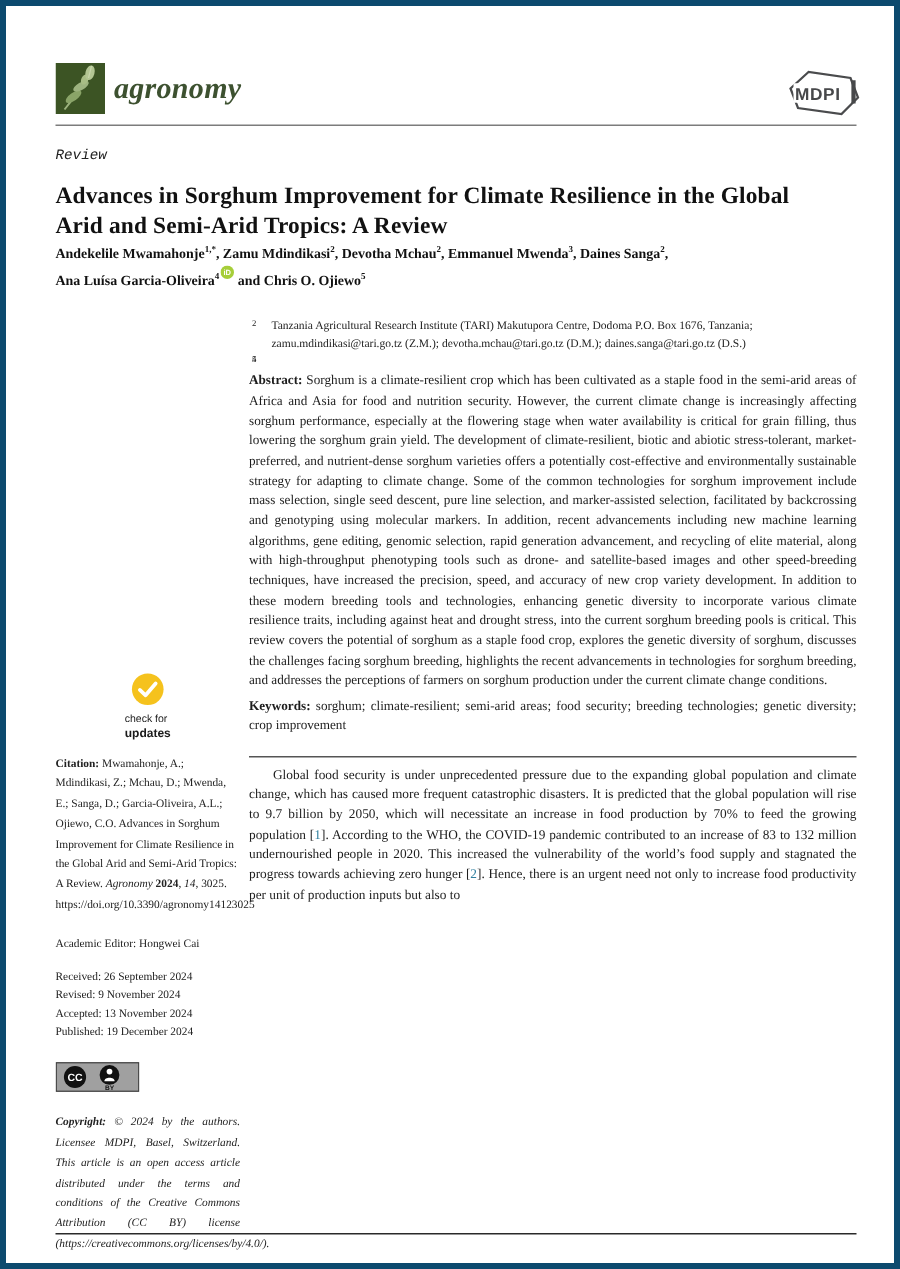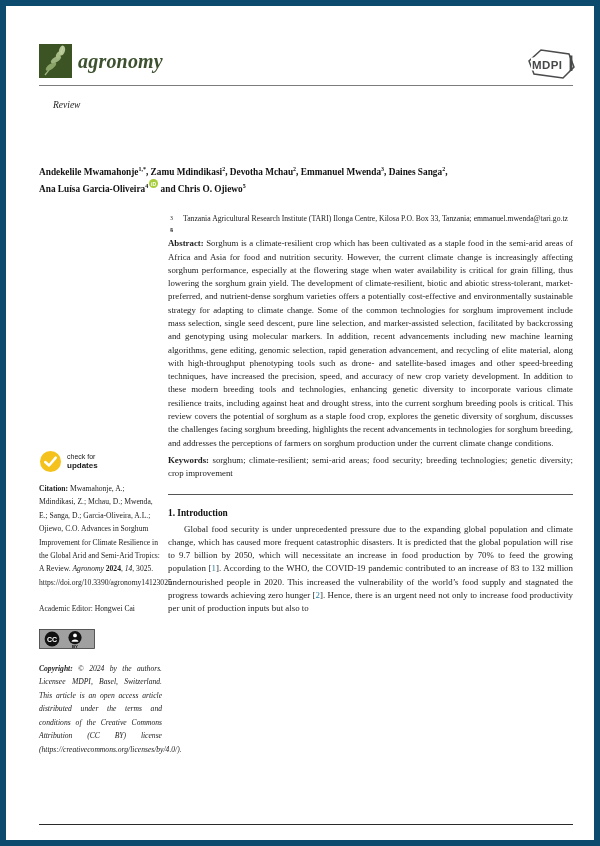--- a/index.html
+++ b/index.html
@@ -1,30 +1,30 @@
 <!DOCTYPE html>
 <html><head>
 <meta charset="utf-8">
 <style>
   html,body { margin:0; padding:0; background:#ffffff; }
   .page {
     position:relative; width:600px; height:846px; background:#ffffff;
     font-family:"Liberation Serif","DejaVu Serif",serif; color:#1d1d1d;
-    overflow:hidden; box-sizing:border-box; border:6px solid #0c4a6e;
+    overflow:hidden; box-sizing:border-box; border:4px solid #0c4a6e;
   }
 
   
   .logo-box { position:absolute; left:33px; top:38px; width:33px; height:34px; }
   .journal-name {
     position:absolute; left:72px; top:44px; font-size:20px; font-style:italic;
     font-weight:bold; color:#3d5130; letter-spacing:0.2px;
   }
   .mdpi-logo { position:absolute; left:521px; top:42px; width:50px; height:32px; }
   .header-rule { position:absolute; left:33px; top:79px; width:534px; border-top:1.6px solid #7c7c7c; }
-  .article-type { position:absolute; left:47px; top:94px; font-size:9.5px; font-style:italic; color:#222; }
+  .article-type { position:absolute; left:33px; top:94px; font-size:9.5px; font-style:italic; color:#222;font-family:Liberation Mono, monospace; }
 
   
   .paper-title {
     position:absolute; left:33px; top:107px; width:505px;
     font-size:15.6px; line-height:19.5px; font-weight:bold; color:#111;
     letter-spacing:0.1px;
   }
   .authors {
     position:absolute; left:33px; top:157px; width:534px;
     font-size:9.3px; font-weight:bold; line-height:13px; color:#111;
@@ -41,21 +41,21 @@
   .col-rule { margin-top:13px; border-top:1.1px solid #555; height:0; }
   .intro-heading { margin:13px 0 0 0; font-size:9.3px; font-weight:bold; color:#111; }
   .body-par {
     margin:5px 0 0 0; font-size:8.9px; line-height:13.3px; text-align:justify;
     text-indent:16px; color:#1d1d1d;
   }
   .ref { color:#2e7e9e; }
 
   
   .sidebar { position:absolute; left:33px; top:444px; width:123px; font-size:7.6px; line-height:13.4px; color:#222; }
-  .updates-badge { display:flex; align-items:center; gap:5px; cursor:pointer; }
+  .updates-badge { display:flex; align-items:center; gap:5px; cursor:pointer;flex-direction:column; }
   .updates-text { font-family:"Liberation Sans","DejaVu Sans",sans-serif; line-height:8.5px; color:#1a1a1a; }
   .updates-text .u1 { font-size:7px; display:block; }
   .updates-text .u2 { font-size:8px; font-weight:bold; display:block; }
   .cite { margin:9px 0 0 0; }
   .cite .it, .footer-left .it { font-style:italic; }
   .cite .bd, .footer-left .bd { font-weight:bold; }
   .editor { margin:13px 0 0 0; }
   .dates { margin:9px 0 0 0; line-height:12.6px; }
   .cc-badge { margin-top:13px; width:56px; cursor:pointer; }
   .copyright { margin:9px 0 0 0; text-align:justify;font-style:italic; }
@@ -90,63 +90,69 @@
     <svg width="50" height="32" viewBox="0 0 50 32">
       <polygon points="14,2 2,13 7,26 36,30 47,19 42,6" fill="none" stroke="#4a4b4d" stroke-width="1.5"></polygon>
       <rect x="4" y="9.5" width="37" height="13" fill="#ffffff"></rect>
       <text x="5" y="20.6" font-family="Liberation Sans, DejaVu Sans, sans-serif" font-size="11.5" font-weight="bold" fill="#47484a" letter-spacing="0.4">MDPI</text>
       <rect x="42.6" y="7.5" width="2.8" height="15.5" fill="#47484a"></rect>
     </svg>
   </div>
   <div class="header-rule"></div>
   <span class="article-type">Review</span>
 
+  <h1 class="paper-title">Advances in Sorghum Improvement for Climate Resilience in the Global Arid and Semi-Arid Tropics: A Review</h1>
 
   <div class="authors">
     <span>Andekelile Mwamahonje</span><sup>1,*</sup><span>, Zamu Mdindikasi</span><sup>2</sup><span>, Devotha Mchau</span><sup>2</sup><span>, Emmanuel Mwenda</span><sup>3</sup><span>, Daines Sanga</span><sup>2</sup><span>,</span><br>
     <span>Ana Luísa Garcia-Oliveira</span><sup>4</sup><span class="orcid"><svg width="9" height="9" viewBox="0 0 9 9">
           <circle cx="4.5" cy="4.5" r="4.5" fill="#a6ce39"></circle>
           <text x="4.5" y="6.6" text-anchor="middle" font-size="5" font-weight="bold" fill="#ffffff" font-family="Liberation Sans, sans-serif">iD</text>
         </svg></span><span> and Chris O. Ojiewo</span><sup>5</sup>
   </div>
 
   <div class="main-col">
     <div>
-      <div class="aff-row"><span class="aff-marker">3</span><span>Tanzania Agricultural Research Institute (TARI) Ilonga Centre, Kilosa P.O. Box 33, Tanzania; emmanuel.mwenda@tari.go.tz</span></div>
+      <div class="aff-row"><span class="aff-marker">2</span><span>Tanzania Agricultural Research Institute (TARI) Makutupora Centre, Dodoma P.O. Box 1676, Tanzania; zamu.mdindikasi@tari.go.tz (Z.M.); devotha.mchau@tari.go.tz (D.M.); daines.sanga@tari.go.tz (D.S.)</span></div>
       <div class="aff-row"><span class="aff-marker">4</span></div>
       <div class="aff-row"><span class="aff-marker">5</span></div>
     </div>
 
     <p class="abstract"><b class="lbl">Abstract:</b><span> Sorghum is a climate-resilient crop which has been cultivated as a staple food in the semi-arid areas of Africa and Asia for food and nutrition security. However, the current climate change is increasingly affecting sorghum performance, especially at the flowering stage when water availability is critical for grain filling, thus lowering the sorghum grain yield. The development of climate-resilient, biotic and abiotic stress-tolerant, market-preferred, and nutrient-dense sorghum varieties offers a potentially cost-effective and environmentally sustainable strategy for adapting to climate change. Some of the common technologies for sorghum improvement include mass selection, single seed descent, pure line selection, and marker-assisted selection, facilitated by backcrossing and genotyping using molecular markers. In addition, recent advancements including new machine learning algorithms, gene editing, genomic selection, rapid generation advancement, and recycling of elite material, along with high-throughput phenotyping tools such as drone- and satellite-based images and other speed-breeding techniques, have increased the precision, speed, and accuracy of new crop variety development. In addition to these modern breeding tools and technologies, enhancing genetic diversity to incorporate various climate resilience traits, including against heat and drought stress, into the current sorghum breeding pools is critical. This review covers the potential of sorghum as a staple food crop, explores the genetic diversity of sorghum, discusses the challenges facing sorghum breeding, highlights the recent advancements in technologies for sorghum breeding, and addresses the perceptions of farmers on sorghum production under the current climate change conditions.</span></p>
 
     <p class="keywords"><b class="lbl">Keywords:</b><span> sorghum; climate-resilient; semi-arid areas; food security; breeding technologies; genetic diversity; crop improvement</span></p>
 
     <div class="col-rule"></div>
 
-    <h2 class="intro-heading">1. Introduction</h2>
 
     <p class="body-par"><span>Global food security is under unprecedented pressure due to the expanding global population and climate change, which has caused more frequent catastrophic disasters. It is predicted that the global population will rise to 9.7 billion by 2050, which will necessitate an increase in food production by 70% to feed the growing population [</span><span class="ref">1</span><span>]. According to the WHO, the COVID-19 pandemic contributed to an increase of 83 to 132 million undernourished people in 2020. This increased the vulnerability of the world’s food supply and stagnated the progress towards achieving zero hunger [</span><span class="ref">2</span><span>]. Hence, there is an urgent need not only to increase food productivity per unit of production inputs but also to</span></p>
   </div>
 
   <aside class="sidebar">
     <div class="updates-badge">
       <svg width="23" height="23" viewBox="0 0 24 24">
         <circle cx="12" cy="12" r="11" fill="#f5c21d"></circle>
         <path d="M6.5,12.5 L10.5,16.2 L17.5,8" stroke="#ffffff" stroke-width="2.6" fill="none" stroke-linecap="round" stroke-linejoin="round"></path>
       </svg>
       <span class="updates-text">
         <span class="u1">check for</span>
         <span class="u2">updates</span>
       </span>
     </div>
 
     <p class="cite"><b class="lbl">Citation:</b><span> Mwamahonje, A.; Mdindikasi, Z.; Mchau, D.; Mwenda, E.; Sanga, D.; Garcia-Oliveira, A.L.; Ojiewo, C.O. Advances in Sorghum Improvement for Climate Resilience in the Global Arid and Semi-Arid Tropics: A Review. </span><span class="it">Agronomy</span><span> </span><span class="bd">2024</span><span>, </span><span class="it">14</span><span>, 3025. </span><span>https://doi.org/10.3390/agronomy14123025</span></p>
 
     <p class="editor">Academic Editor: Hongwei Cai</p>
 
+    <div class="dates">
+      <div>Received: 26 September 2024</div>
+      <div>Revised: 9 November 2024</div>
+      <div>Accepted: 13 November 2024</div>
+      <div>Published: 19 December 2024</div>
+    </div>
 
     <div class="cc-badge">
       <svg width="56" height="20" viewBox="0 0 56 20">
         <rect x="0.5" y="0.5" width="55" height="19" fill="#a0a0a0" stroke="#3a3a3a" stroke-width="0.8"></rect>
         <circle cx="13" cy="10" r="7.4" fill="#111111"></circle>
         <text x="13" y="12.6" text-anchor="middle" font-size="7" font-weight="bold" fill="#ffffff" font-family="Liberation Sans, sans-serif">CC</text>
         <circle cx="36" cy="8.6" r="6.6" fill="#111111"></circle>
         <circle cx="36" cy="6.4" r="1.9" fill="#ffffff"></circle>
         <path d="M32.6,12.8 C32.6,9.8 39.4,9.8 39.4,12.8 Z" fill="#ffffff"></path>
         <text x="36" y="18.8" text-anchor="middle" font-size="4.4" font-weight="bold" fill="#111111" font-family="Liberation Sans, sans-serif">BY</text>

